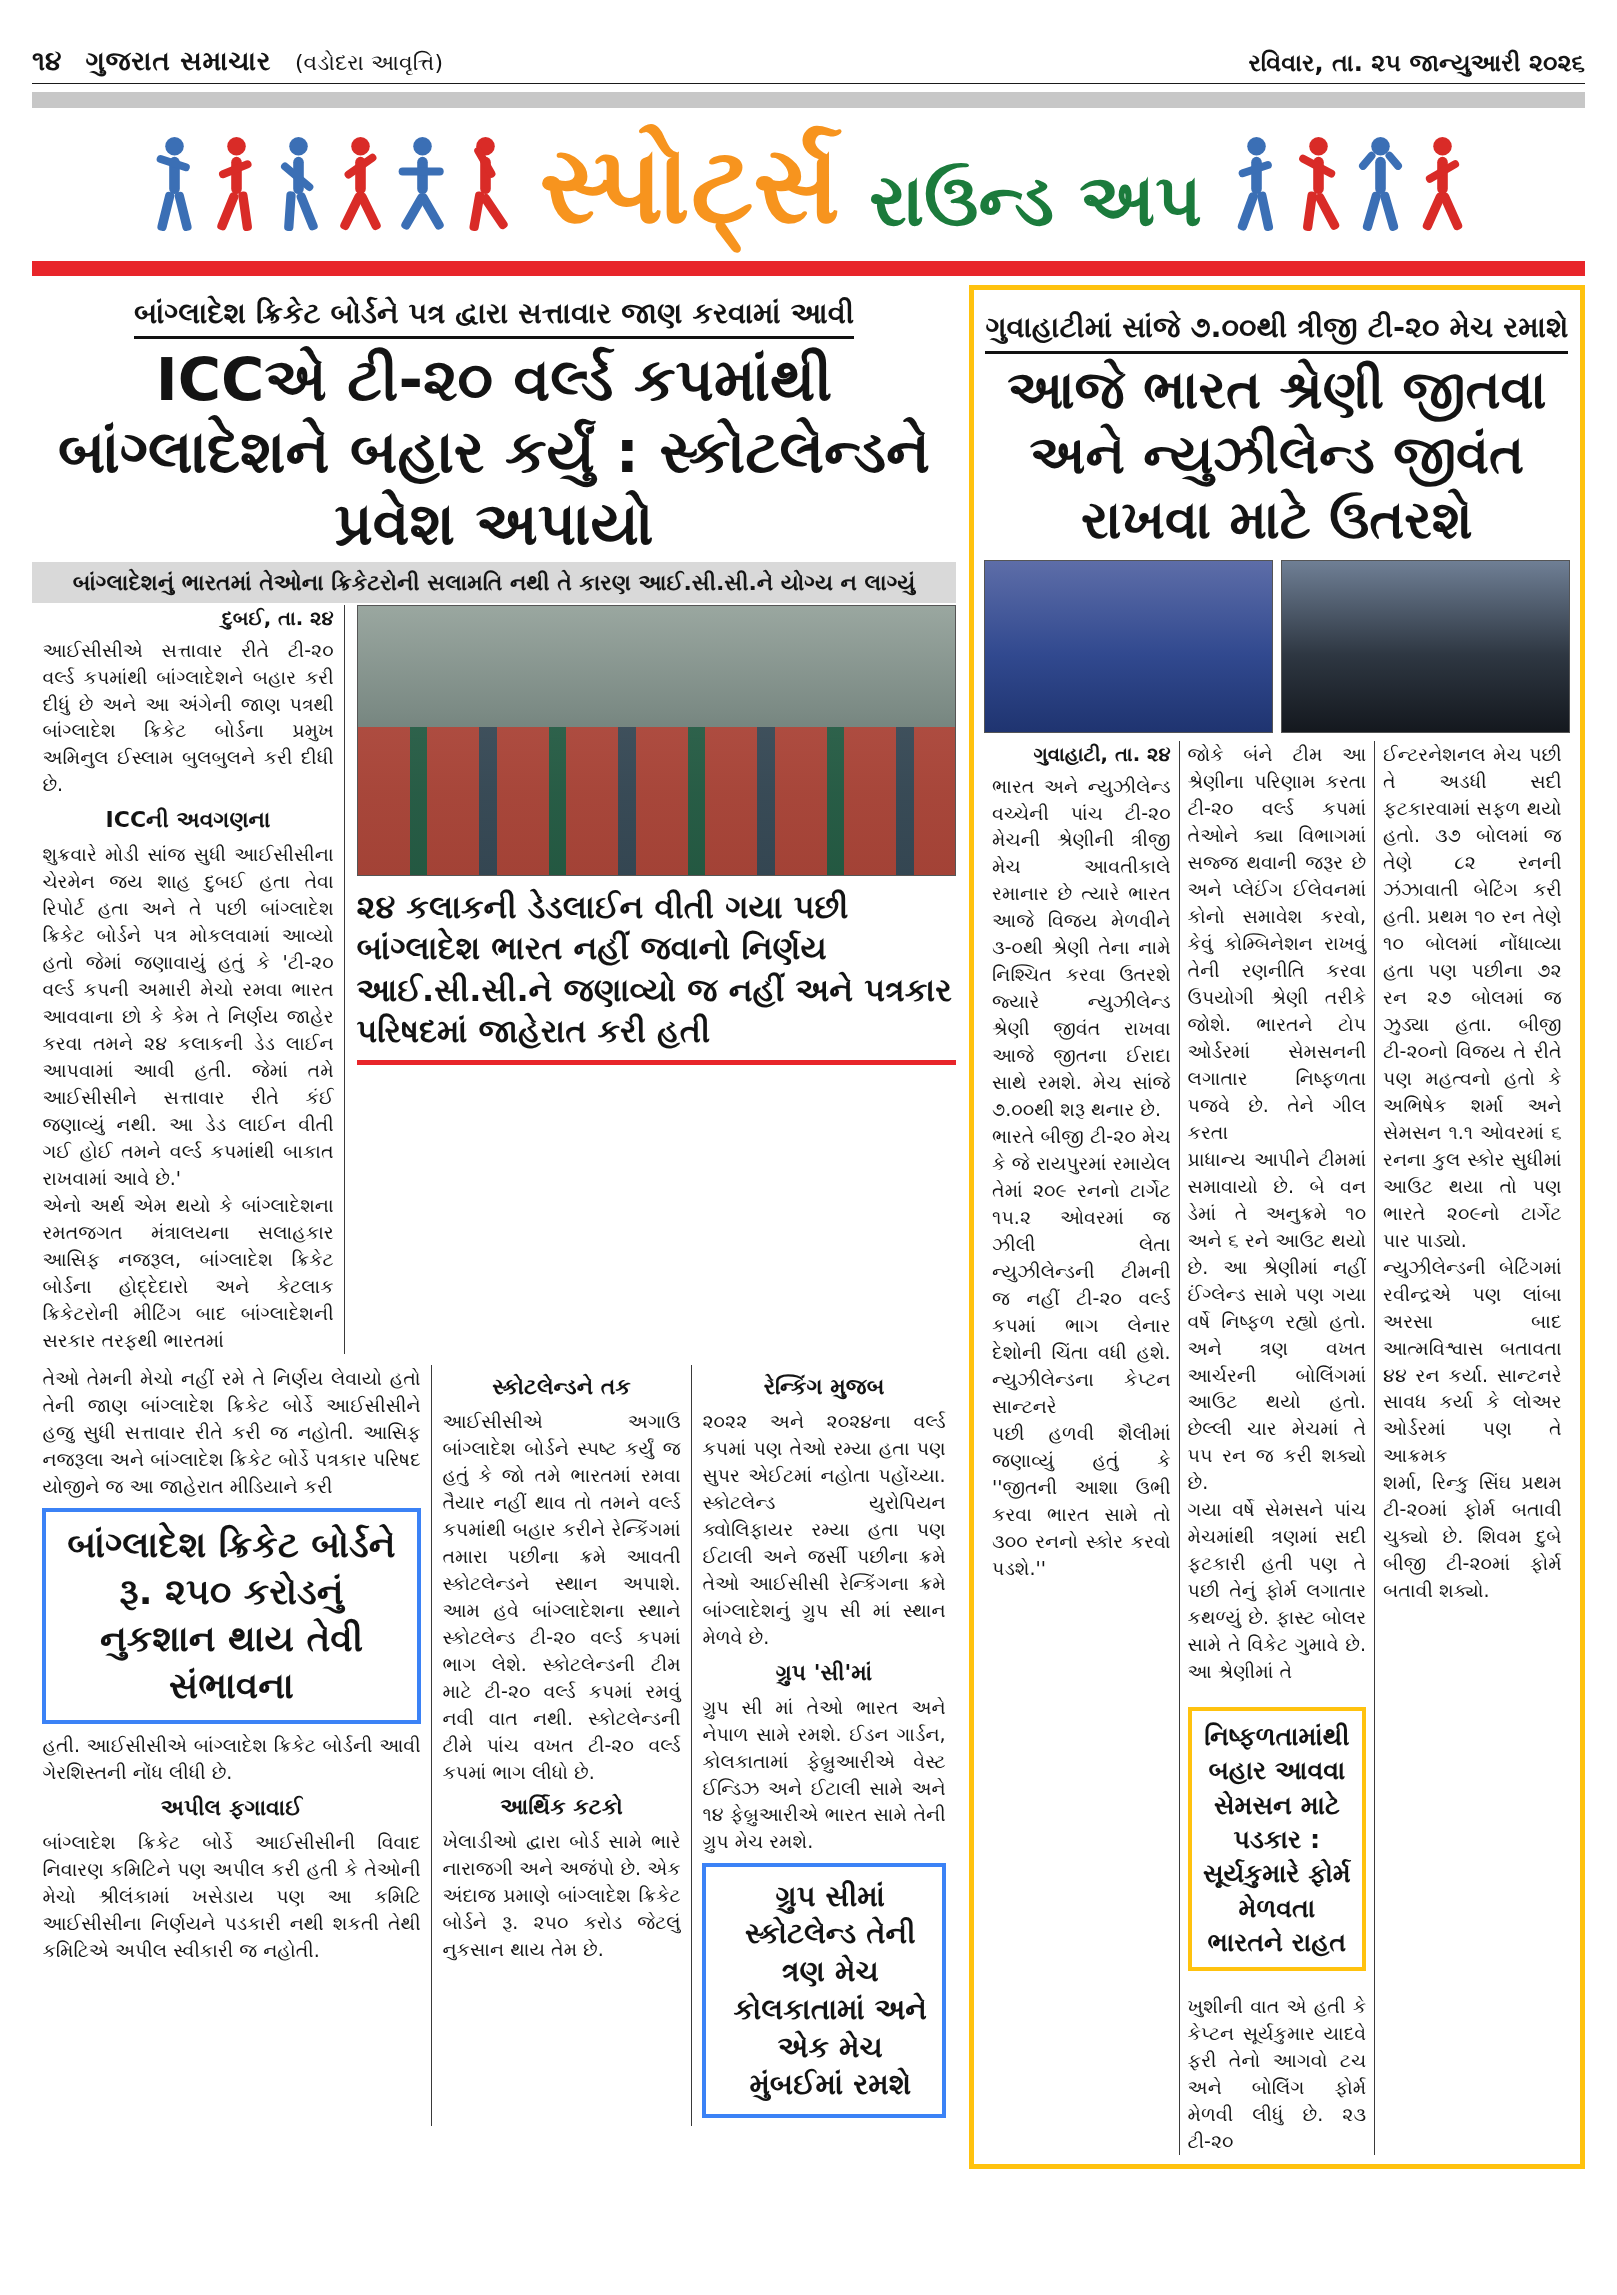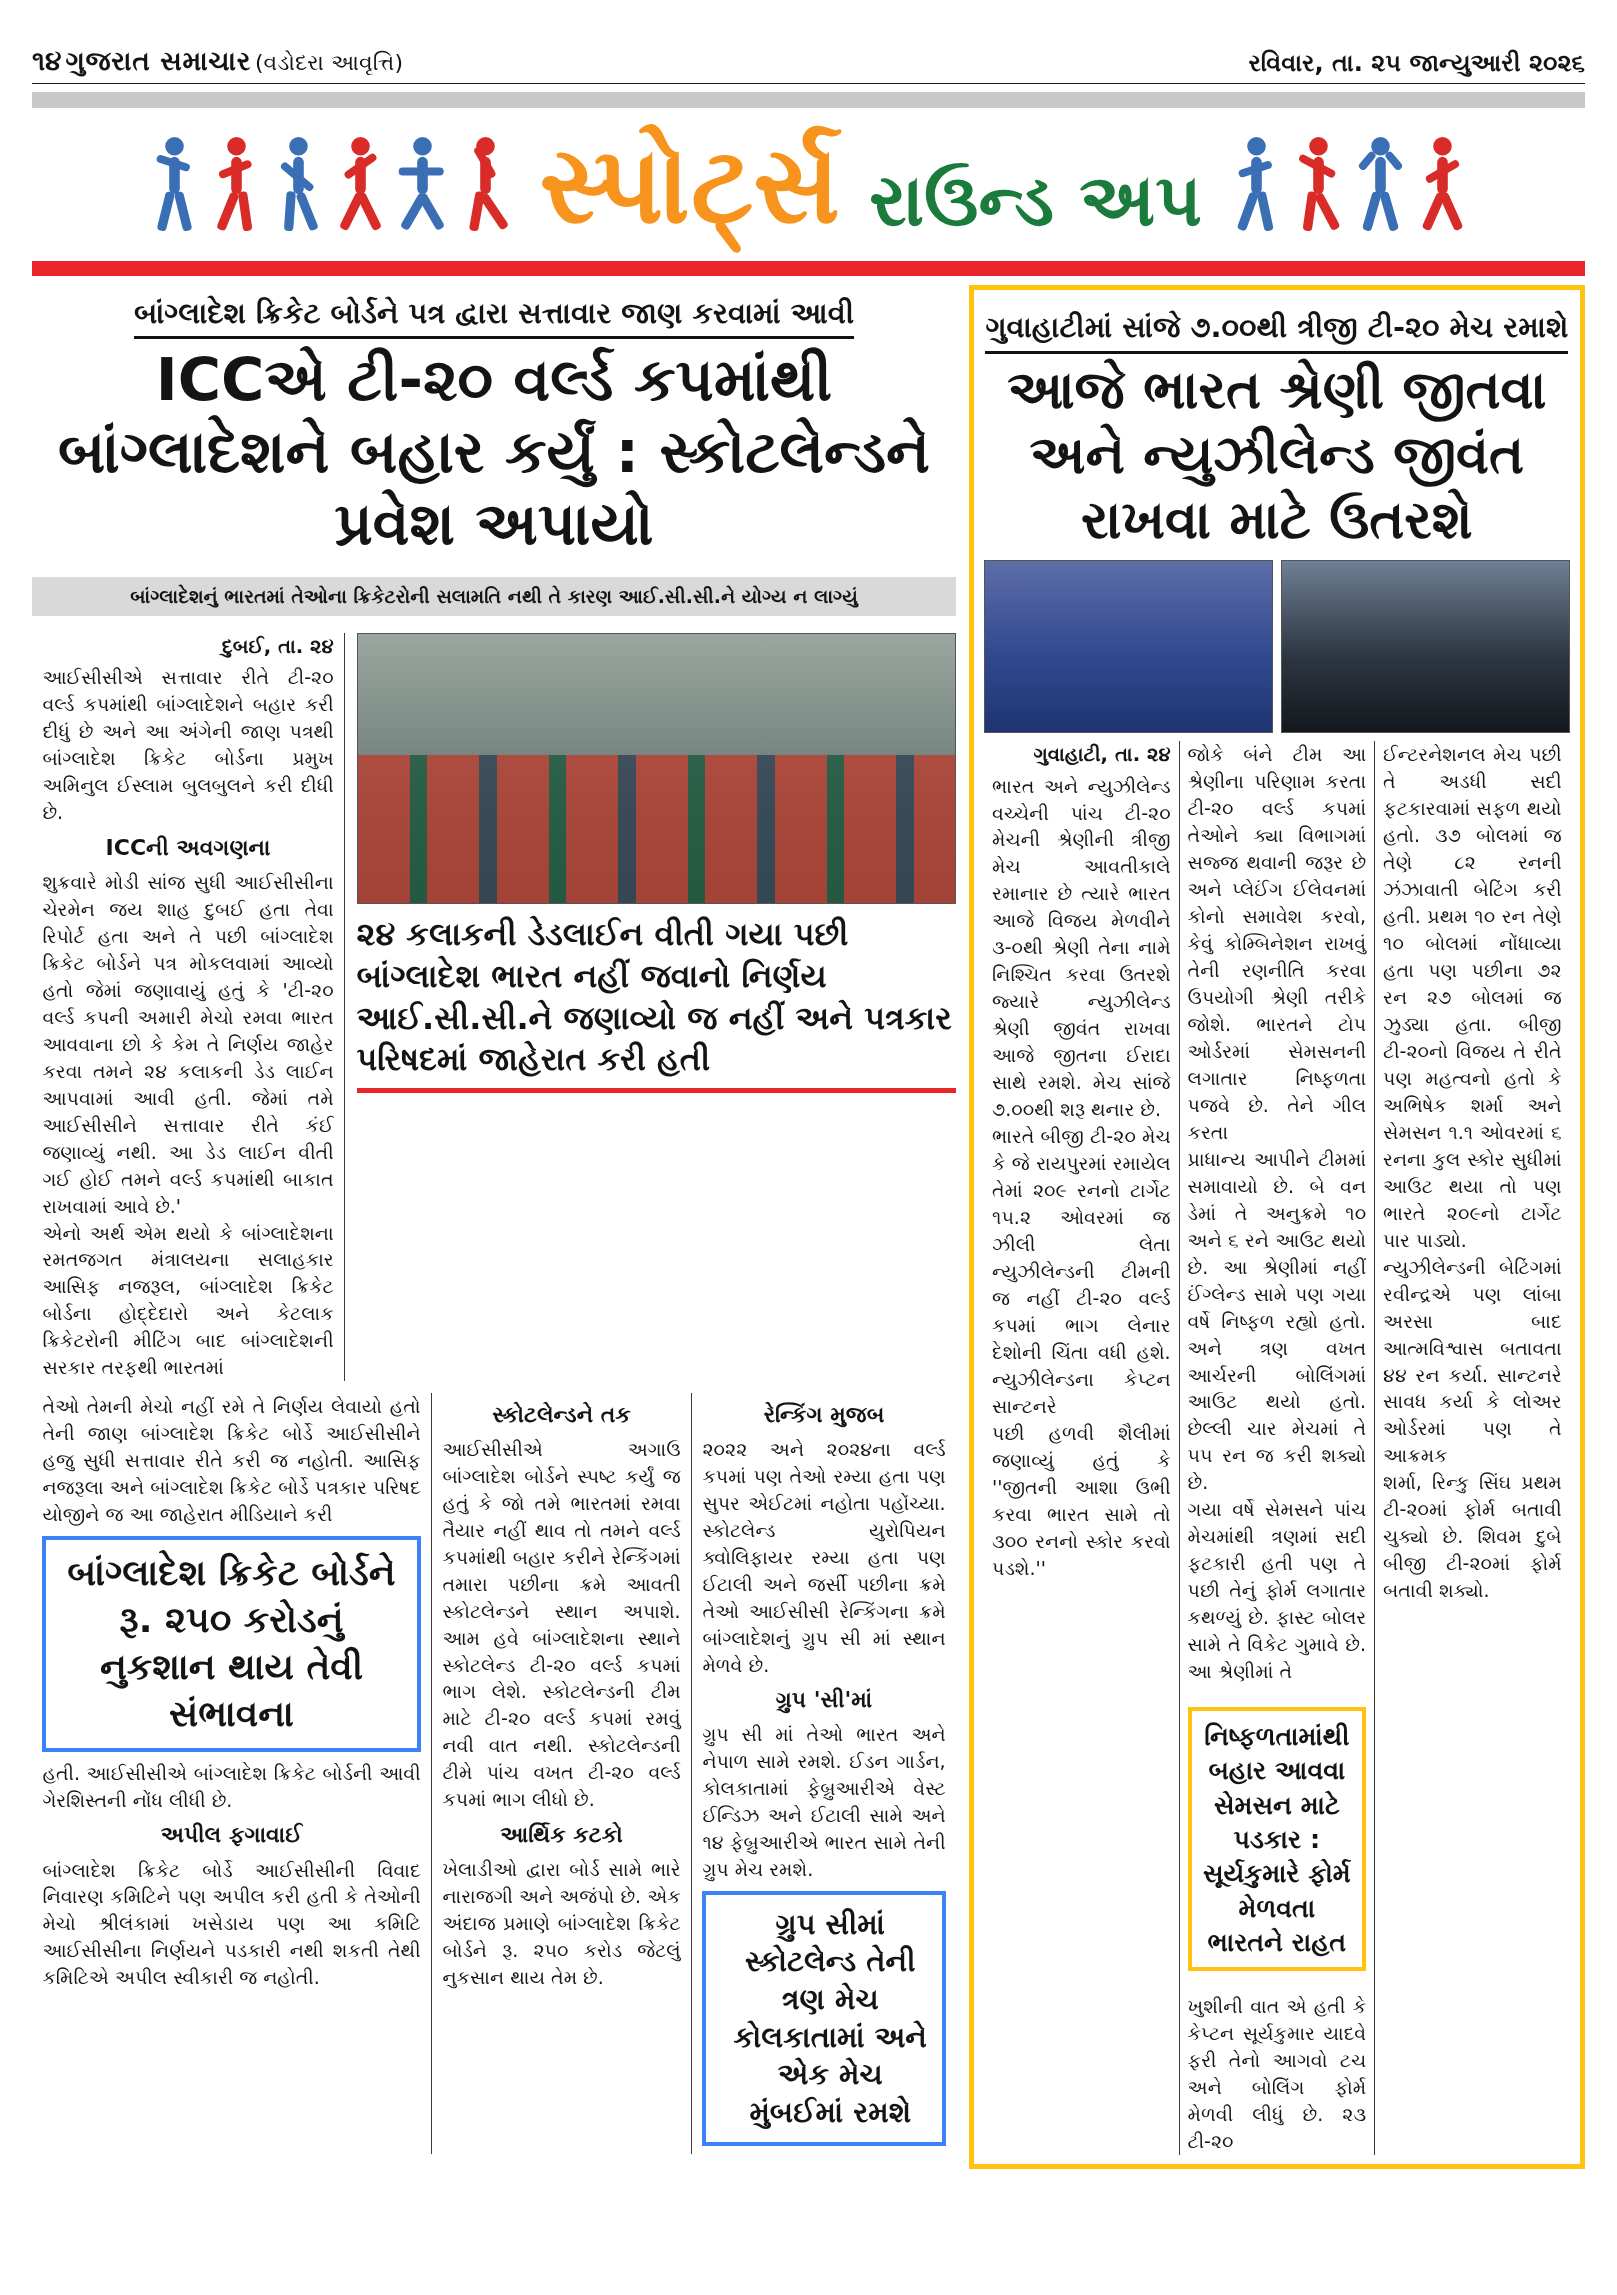--- a/index.html
+++ b/index.html
@@ -6,21 +6,21 @@
   html,body { background:#ffffff; }
   body{
     width:1617px; height:2295px; position:relative; overflow:hidden;
     font-family:"DejaVu Sans","Liberation Sans",sans-serif; color:#141414;
   }
   .page{ width:1617px; height:2295px; padding:0 32px; }
 
   
   .hdr{ display:flex; justify-content:space-between; align-items:flex-end;
         padding-top:45px; padding-bottom:5.8px; border-bottom:1.7px solid #1a1a1a;}
-  .hdr-left{ display:flex; align-items:baseline; gap:4px;text-align:right; }
+  .hdr-left{ display:flex; align-items:baseline; gap:24px;text-align:right; }
   .pgnum{ font-size:26.6px; font-weight:bold; }
   .mast{ font-size:26.6px; font-weight:bold; letter-spacing:0.6px; }
   .edition{ font-size:22px; }
   .hdr-date{ font-size:24px; font-weight:bold; }
   .graystrip{ height:16px; background:#c7c7c7; margin-top:8px; }
 
   
   .banner{ display:flex; align-items:center; justify-content:center; gap:28px; margin-top:5.8px; height:144px;}
   .ath{ width:53px; height:110px; }
   .ath svg{ width:100%; height:100%; }
@@ -29,22 +29,22 @@
   .icons-l,.icons-r{ display:flex; gap:9.2px; align-items:flex-end;}
   .bt{ font-size:107px; font-weight:bold; color:#f7941e; line-height:1; letter-spacing:1.2px;}
   .bs{ font-size:72px; font-weight:bold; color:#1b7b3c; line-height:1; padding-top:29px;}
   .redbar{ height:15px; background:#e8252a; margin-top:3.5px; }
 
   
   .k{ text-align:center; margin:10.4px 0 4.6px; }
   .k span{ display:inline-block; font-size:29px; font-weight:bold;
            border-bottom:3.5px solid #111; padding-bottom:5.8px; }
   .hl{ font-weight:bold; line-height:1.22; text-align:center; }
-  .graybar{ background:#d9d9d9; font-size:19px; font-weight:bold; text-align:center;
-            padding:8px 4.6px; margin:17px 0; }
+  .graybar{ background:#d9d9d9; font-size:22px; font-weight:bold; text-align:center;
+            padding:8px 4.6px; margin:2px 0; }
   .bodytext{ font-size:19px; line-height:1.42; text-align:justify; }
   .dl{ text-align:right; font-weight:bold; font-size:19.6px; margin-bottom:3.5px; }
   .subhd{ text-align:center; font-weight:bold; font-size:22px; margin:5.8px 0; }
   .col{ padding:0 10.4px; }
   .col + .col{ border-left:1.2px solid #3a3a3a; }
   .photo{ width:100%; border:0.6px solid #555; }
   .redbox{ border:4px solid #3b82f6; padding:10.4px 11.6px; margin:8px 0; }
   .redunder{ border-bottom:5.8px solid #e8252a; padding-bottom:7px; }
   section{ border-top:1.7px solid #1a1a1a; }
 

